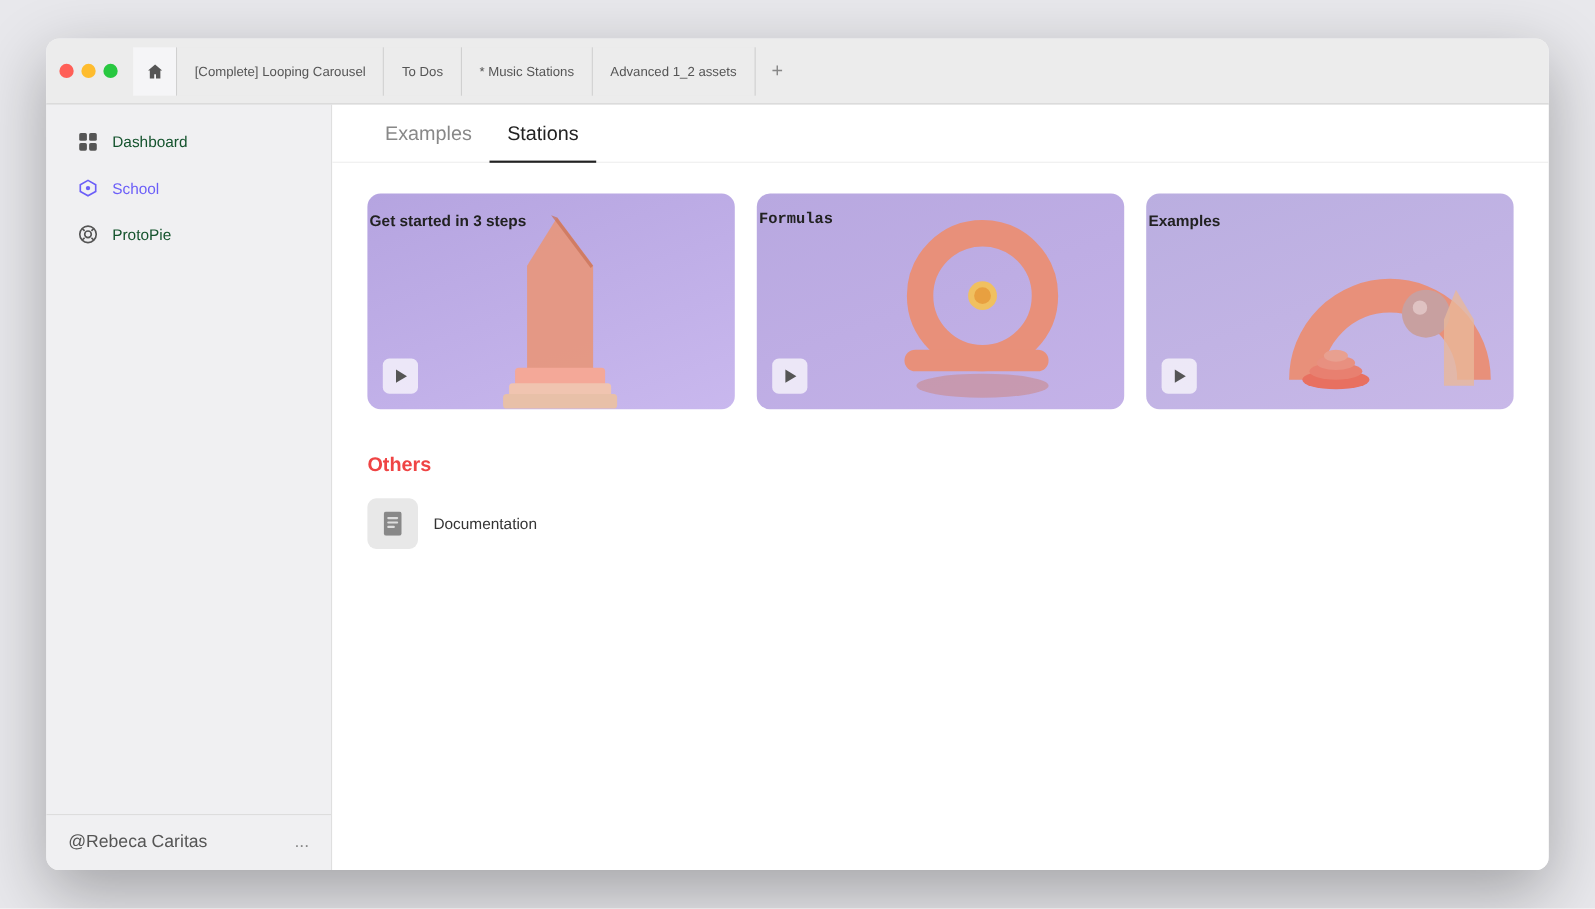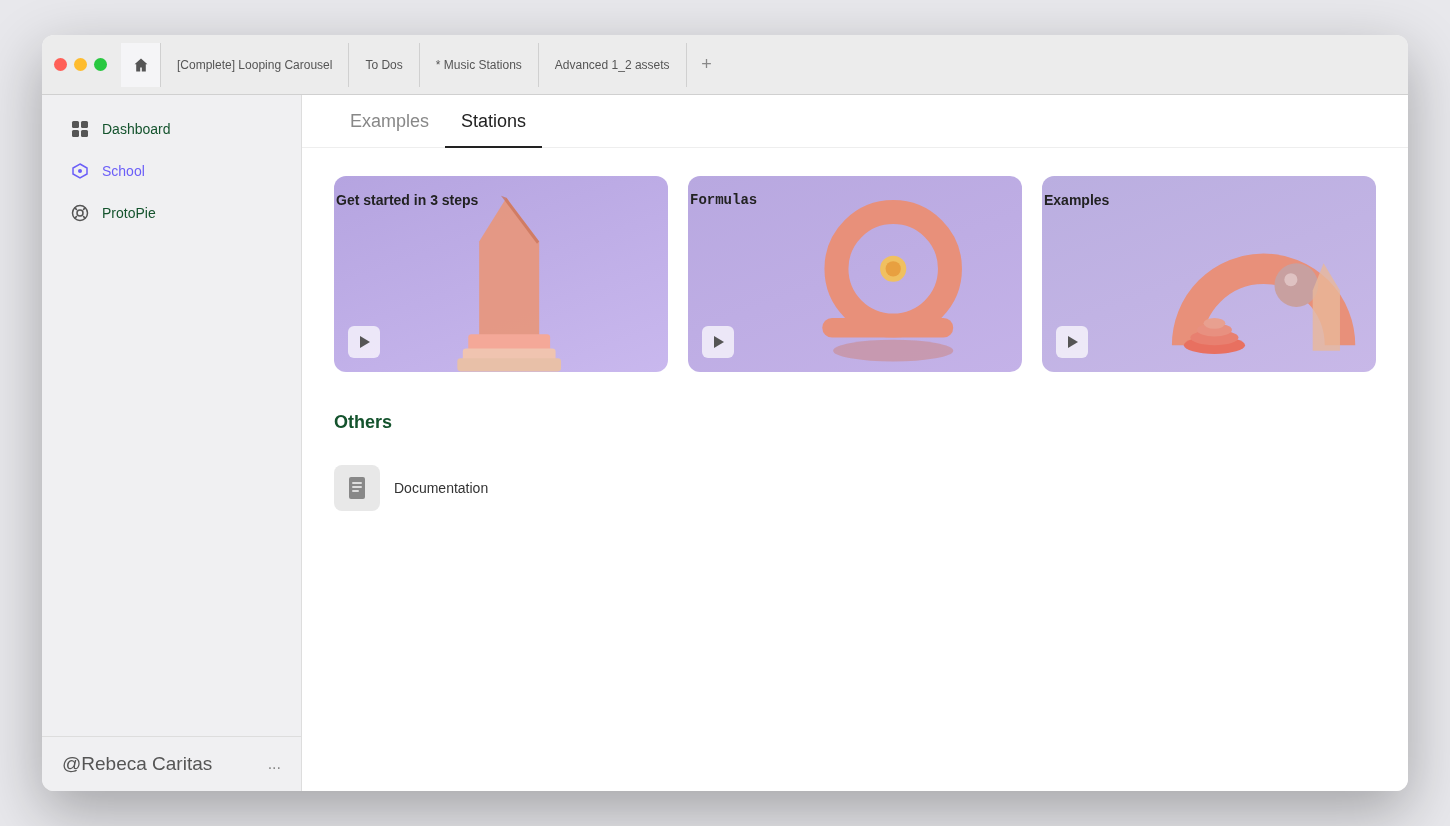--- a/index.html
+++ b/index.html
@@ -135,21 +135,21 @@
       flex-shrink: 0;
     }
     .sidebar-footer {
       padding: 16px 20px;
       border-top: 1px solid #ddd;
       display: flex;
       align-items: center;
       justify-content: space-between;
     }
     .user-name {
-      font-size: 19px;
+      font-size: 16px;
       color: #555;
     }
     .more-icon {
       font-size: 16px;
       color: #888;
       cursor: pointer;
     }
     
     .content {
       flex: 1;
@@ -225,22 +225,22 @@
       border-left: 10px solid #555;
       margin-left: 2px;
     }
     
     .others-section {
       padding: 0 32px;
     }
     .others-title {
       font-size: 18px;
       font-weight: 600;
-      color: #14532d;
-      margin-bottom: 32px;
+      color: #ef4444;
+      margin-bottom: 20px;
     }
     .others-grid {
       display: flex;
       gap: 24px;
     }
     .other-item {
       display: flex;
       align-items: center;
       gap: 14px;
       cursor: pointer;

